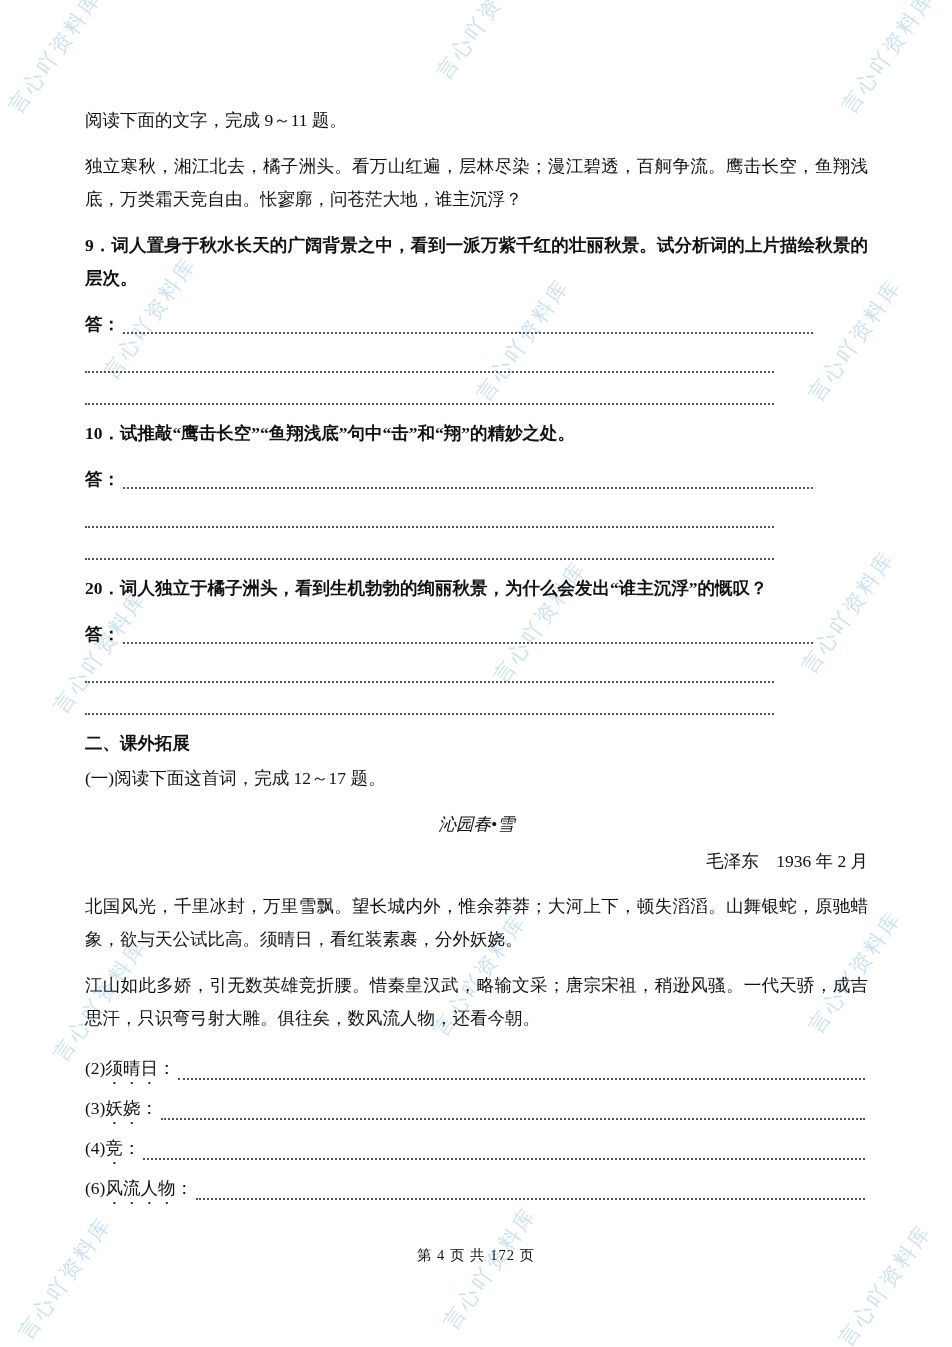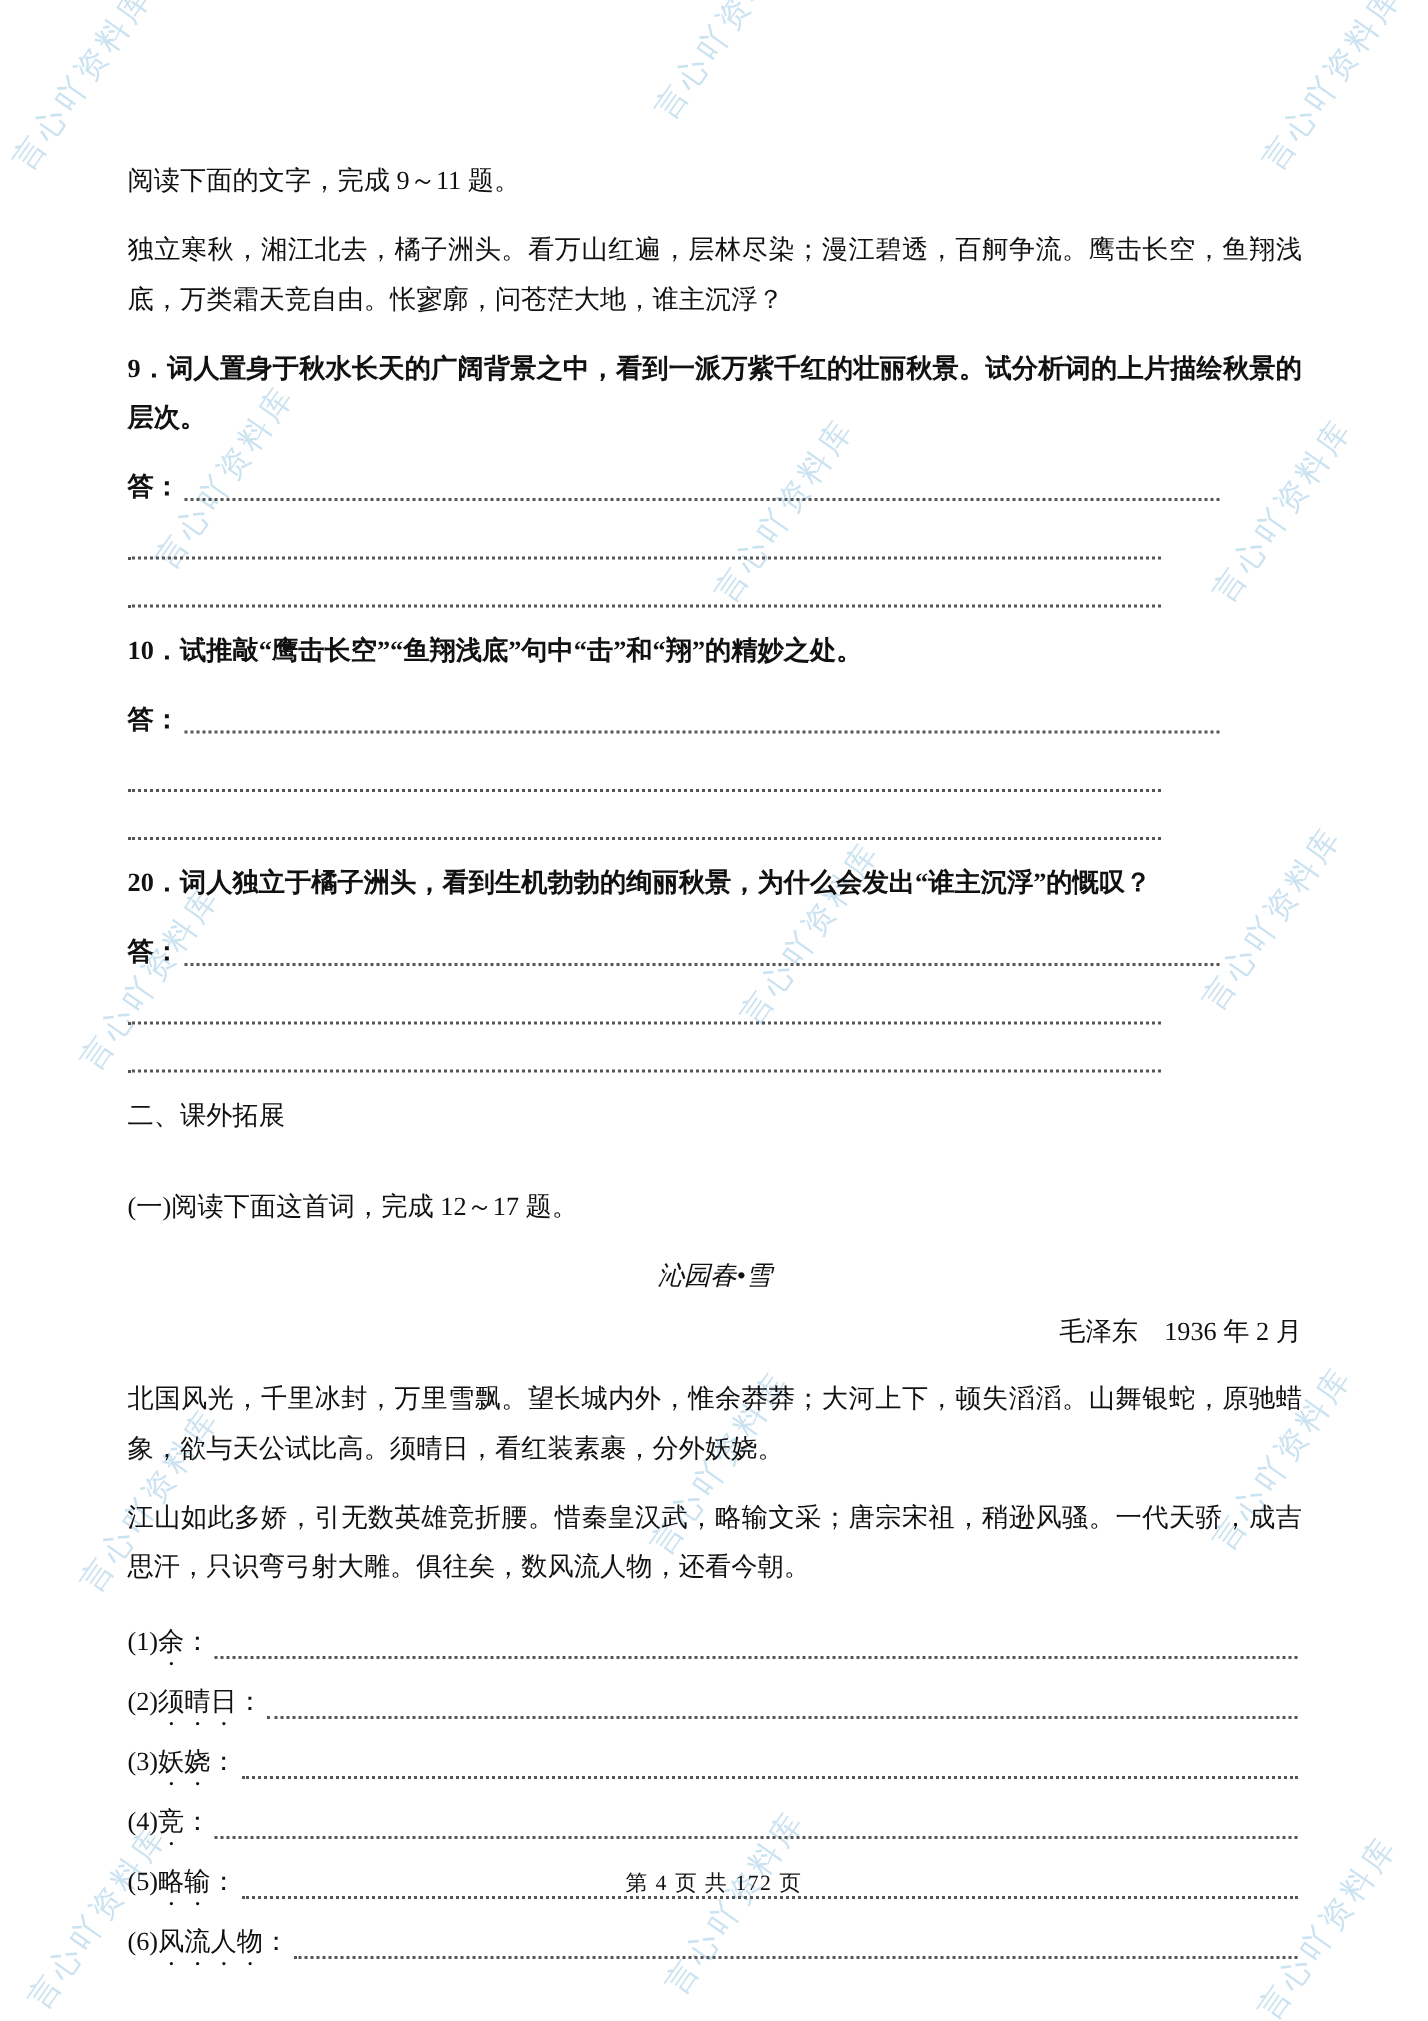--- a/index.html
+++ b/index.html
@@ -29,21 +29,21 @@
   .ans-label { white-space:nowrap; }
   .leader {
     flex:1; border-bottom:2px dotted #555;
     margin:0 0 7px 3px;
   }
   .answer-row .leader { margin-right:55px; }
   .dotline {
     width:88%; height:32px; box-sizing:border-box;
     border-bottom:2px dotted #555;
   }
-  .sec-head { margin:6px 0 28px; }
+  .sec-head { margin:6px 0 2px;font-weight:bold; }
   .center { text-align:center; }
   .poem-title { margin:10px 0 4px;font-style:italic; }
   .poem-byline { margin:0 0 12px;text-align:right; }
   .term-row { display:flex; align-items:flex-end; height:40px; }
   .term-label { white-space:nowrap; }
   .term-row .leader { margin-right:3px; margin-bottom:8px; }
   .term-em {
     -webkit-text-emphasis:filled dot;
     -webkit-text-emphasis-position:under;
     text-emphasis:filled dot;
@@ -120,44 +120,36 @@
 
     <p class="para center poem-title">沁园春•雪</p>
 
     <p class="para center poem-byline">毛泽东　1936 年 2 月</p>
 
     <p class="para">北国风光，千里冰封，万里雪飘。望长城内外，惟余莽莽；大河上下，顿失滔滔。山舞银蛇，原驰蜡象，欲与天公试比高。须晴日，看红装素裹，分外妖娆。</p>
 
     <p class="para">江山如此多娇，引无数英雄竞折腰。惜秦皇汉武，略输文采；唐宗宋祖，稍逊风骚。一代天骄，成吉思汗，只识弯弓射大雕。俱往矣，数风流人物，还看今朝。</p>
 
 
-    <div class="term-row">
-      <span class="term-label"><span>(1)</span><span class="term-em">余</span><span>：</span></span>
-      <span class="leader"></span>
-    </div>
 
     <div class="term-row">
       <span class="term-label"><span>(2)</span><span class="term-em">须晴日</span><span>：</span></span>
       <span class="leader"></span>
     </div>
 
     <div class="term-row">
       <span class="term-label"><span>(3)</span><span class="term-em">妖娆</span><span>：</span></span>
       <span class="leader"></span>
     </div>
 
     <div class="term-row">
       <span class="term-label"><span>(4)</span><span class="term-em">竞</span><span>：</span></span>
       <span class="leader"></span>
     </div>
 
-    <div class="term-row">
-      <span class="term-label"><span>(5)</span><span class="term-em">略输</span><span>：</span></span>
-      <span class="leader"></span>
-    </div>
 
     <div class="term-row">
       <span class="term-label"><span>(6)</span><span class="term-em">风流人物</span><span>：</span></span>
       <span class="leader"></span>
     </div>
 
   </div>
 
   <div class="footer">第 4 页 共 172 页</div>
 

